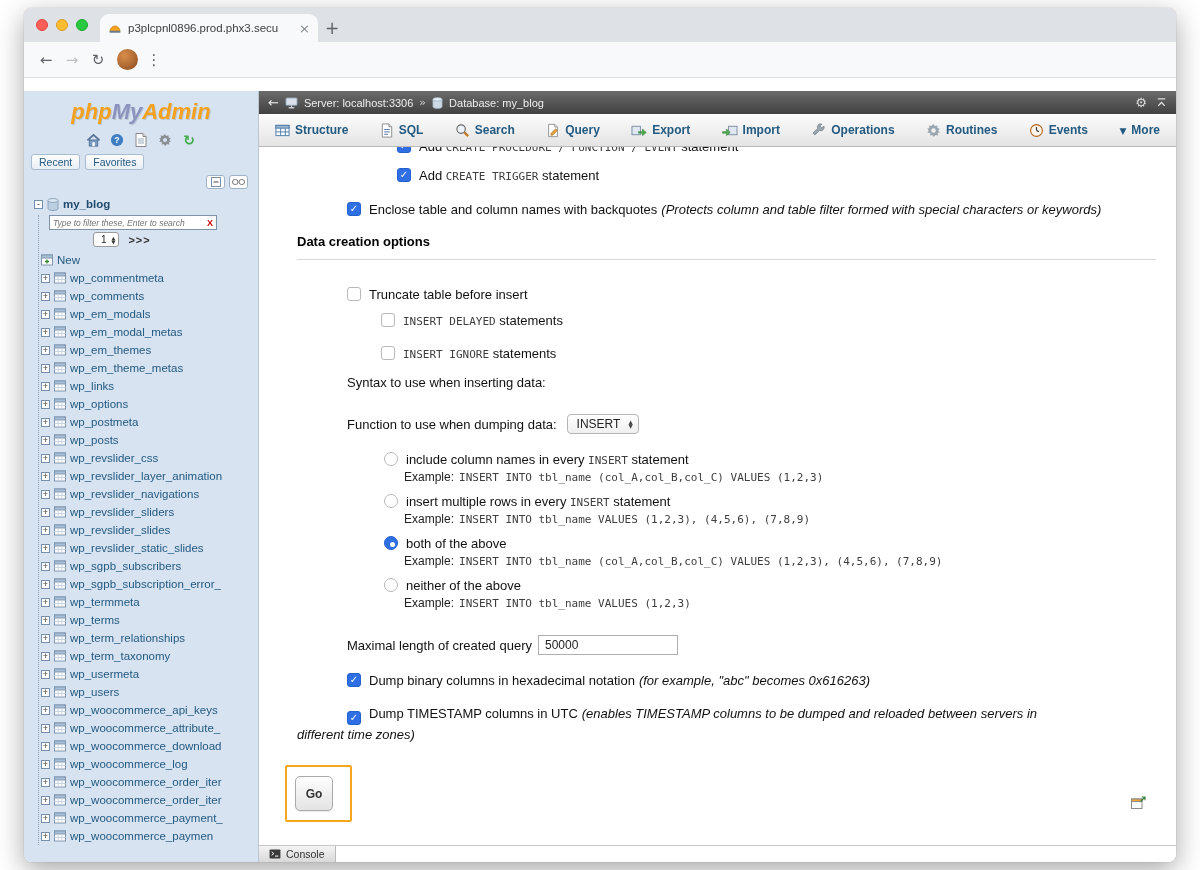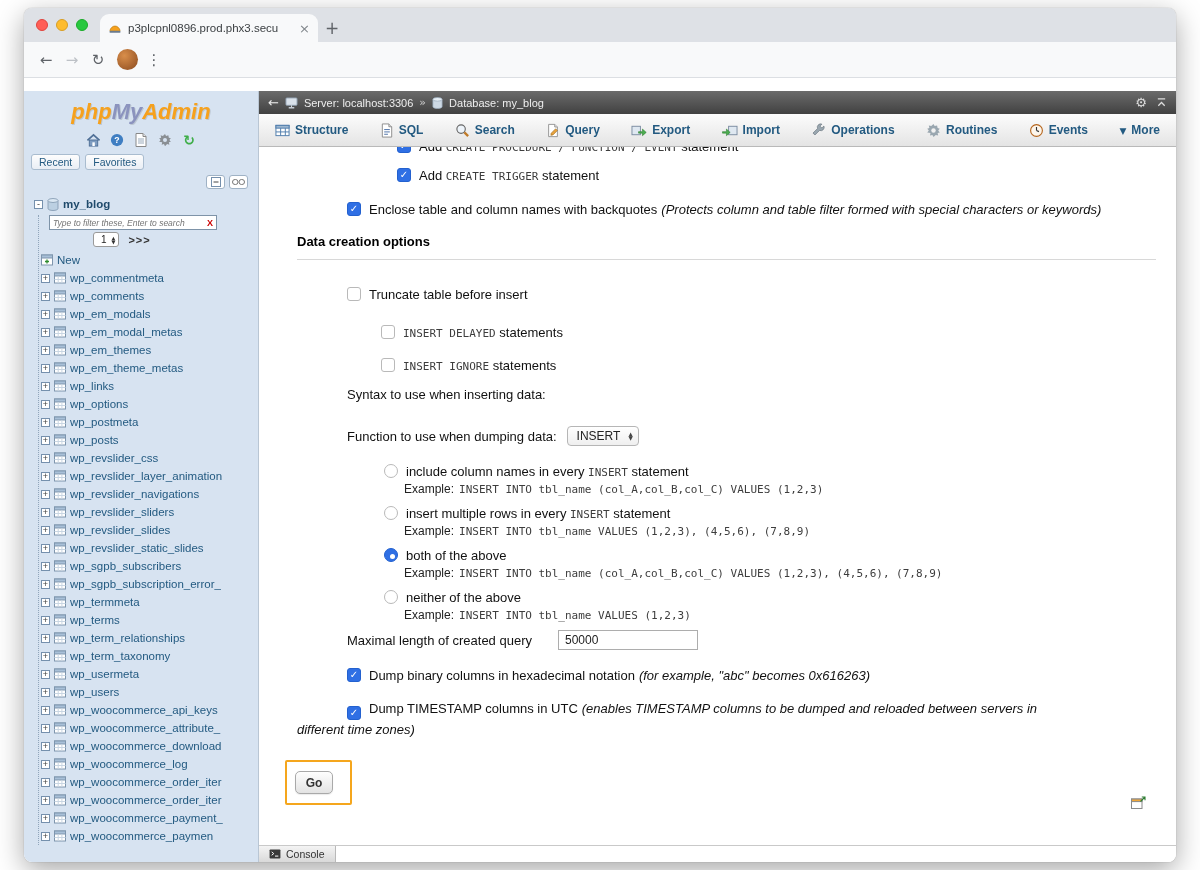--- a/index.html
+++ b/index.html
@@ -95,38 +95,38 @@
   .indent-c { margin-left:100px; }
   .indent-r { margin-left:87px; }
   .example { margin-left:107px; margin-top:3px; font-size:12px; color:#222; }
   .ex-label { margin-right:5px; }
 
   .row-clip { margin-top:-9px; }
   .row-trigger { margin-top:13px; }
   .row-enclose { margin-top:18px; }
   .section-head { margin-top:17px; font-weight:bold; font-size:13px; color:#000; border-bottom:1px solid #d8d8d8; padding-bottom:10px; }
   .row-truncate { margin-top:26px; }
-  .row-delayed { margin-top:22px; }
+  .row-delayed { margin-top:10px; }
   .row-ignore { margin-top:17px; }
   .row-function { margin-top:24px; gap:10px; }
   .row-syntax { margin-top:13px; }
   .radio-block { margin-top:9px; }
   .radio-block.first { margin-top:17px; }
-  .row-max { margin-top:8px; gap:26px;align-items:center; }
+  .row-max { margin-top:25px; gap:6px;align-items:center; }
   .row-hex { margin-top:17px; }
   .row-utc { margin-top:16px; display:block; max-width:765px; line-height:1.55; }
   .inline-cb { display:inline-flex; margin-left:50px; margin-right:8px; vertical-align:-3px; }
 
   .mac-select { display:inline-flex; align-items:center; border:1px solid #b6b6b6; border-radius:4px; background:linear-gradient(#fff,#efefef); height:20px; padding:0 5px 0 9px; font-size:12px; color:#222; }
   .sel-arrows { display:flex; flex-direction:column; margin-left:8px; font-size:5.5px; line-height:4.5px; color:#444; }
   .text-input { width:140px; height:20px; border:1px solid #adadad; font-size:12px; padding:0 6px; font-family:inherit; color:#222; }
 
   .go-wrap { margin-top:20px; margin-left:-12px; }
   .annotation { display:inline-block; border:2px solid #f5a61d; border-radius:2px; padding:9px 17px 9px 8px; }
-  .go-btn { min-width:38px; height:23px; border:1px solid #a9a9a9; border-radius:5px; background:linear-gradient(#fefefe,#e3e3e3); font-size:12px; font-weight:bold; color:#333; font-family:inherit; box-shadow:0 1px 1px rgba(0,0,0,.08); }
+  .go-btn { min-width:38px; height:35px; border:1px solid #a9a9a9; border-radius:5px; background:linear-gradient(#fefefe,#e3e3e3); font-size:12px; font-weight:bold; color:#333; font-family:inherit; box-shadow:0 1px 1px rgba(0,0,0,.08); }
 
   .corner-icon { position:absolute; right:30px; bottom:32px; }
 
   .statusbar { height:17px; border-top:1px solid #c9c9c9; display:flex; align-items:stretch; background:#fff; flex:none; }
   .console-tab { display:flex; align-items:center; gap:5px; padding:0 10px; background:linear-gradient(#f4f4f4,#d9d9d9); border-right:1px solid #b9b9b9; font-size:10.5px; color:#333; }
 </style>
 </head>
 <body>
 
 <div class="stage">

